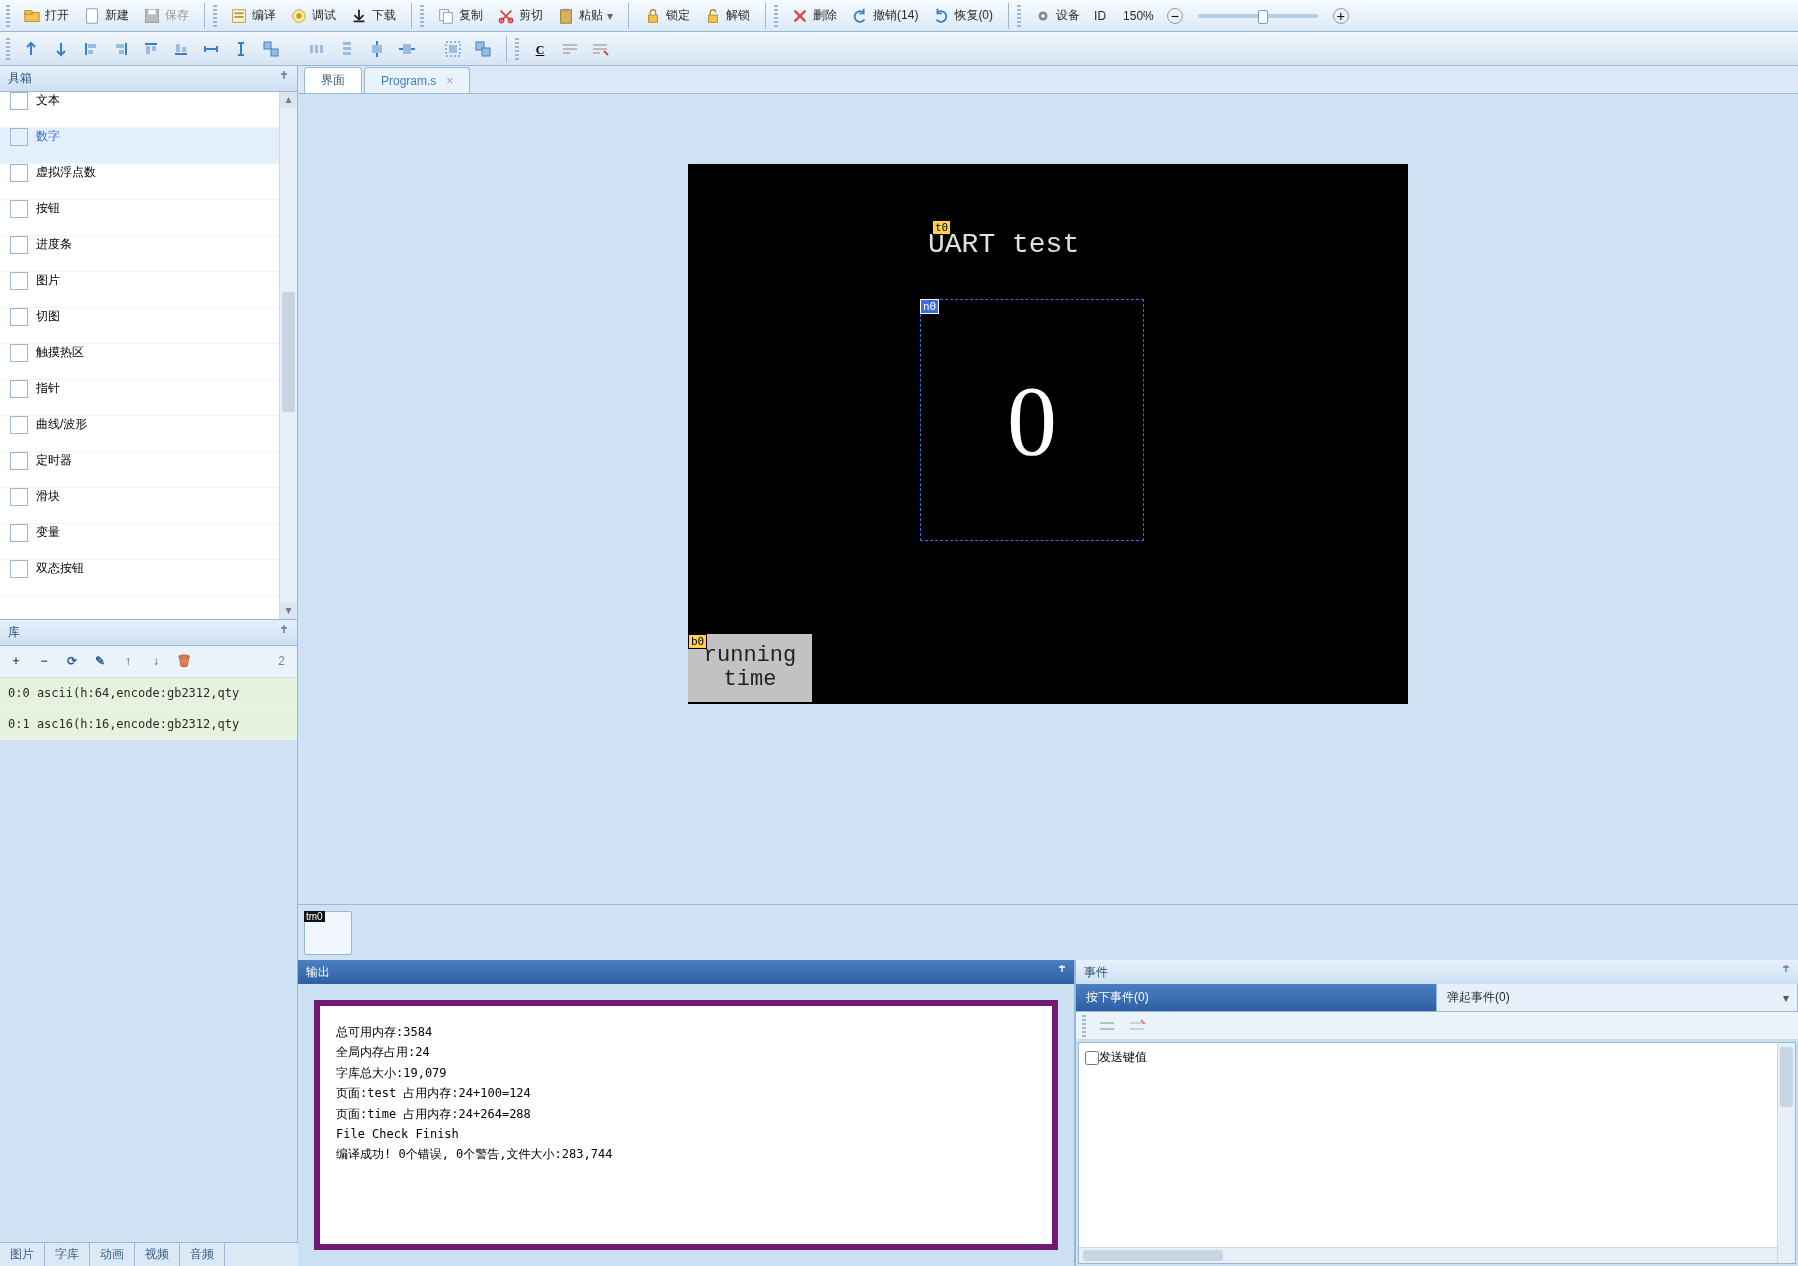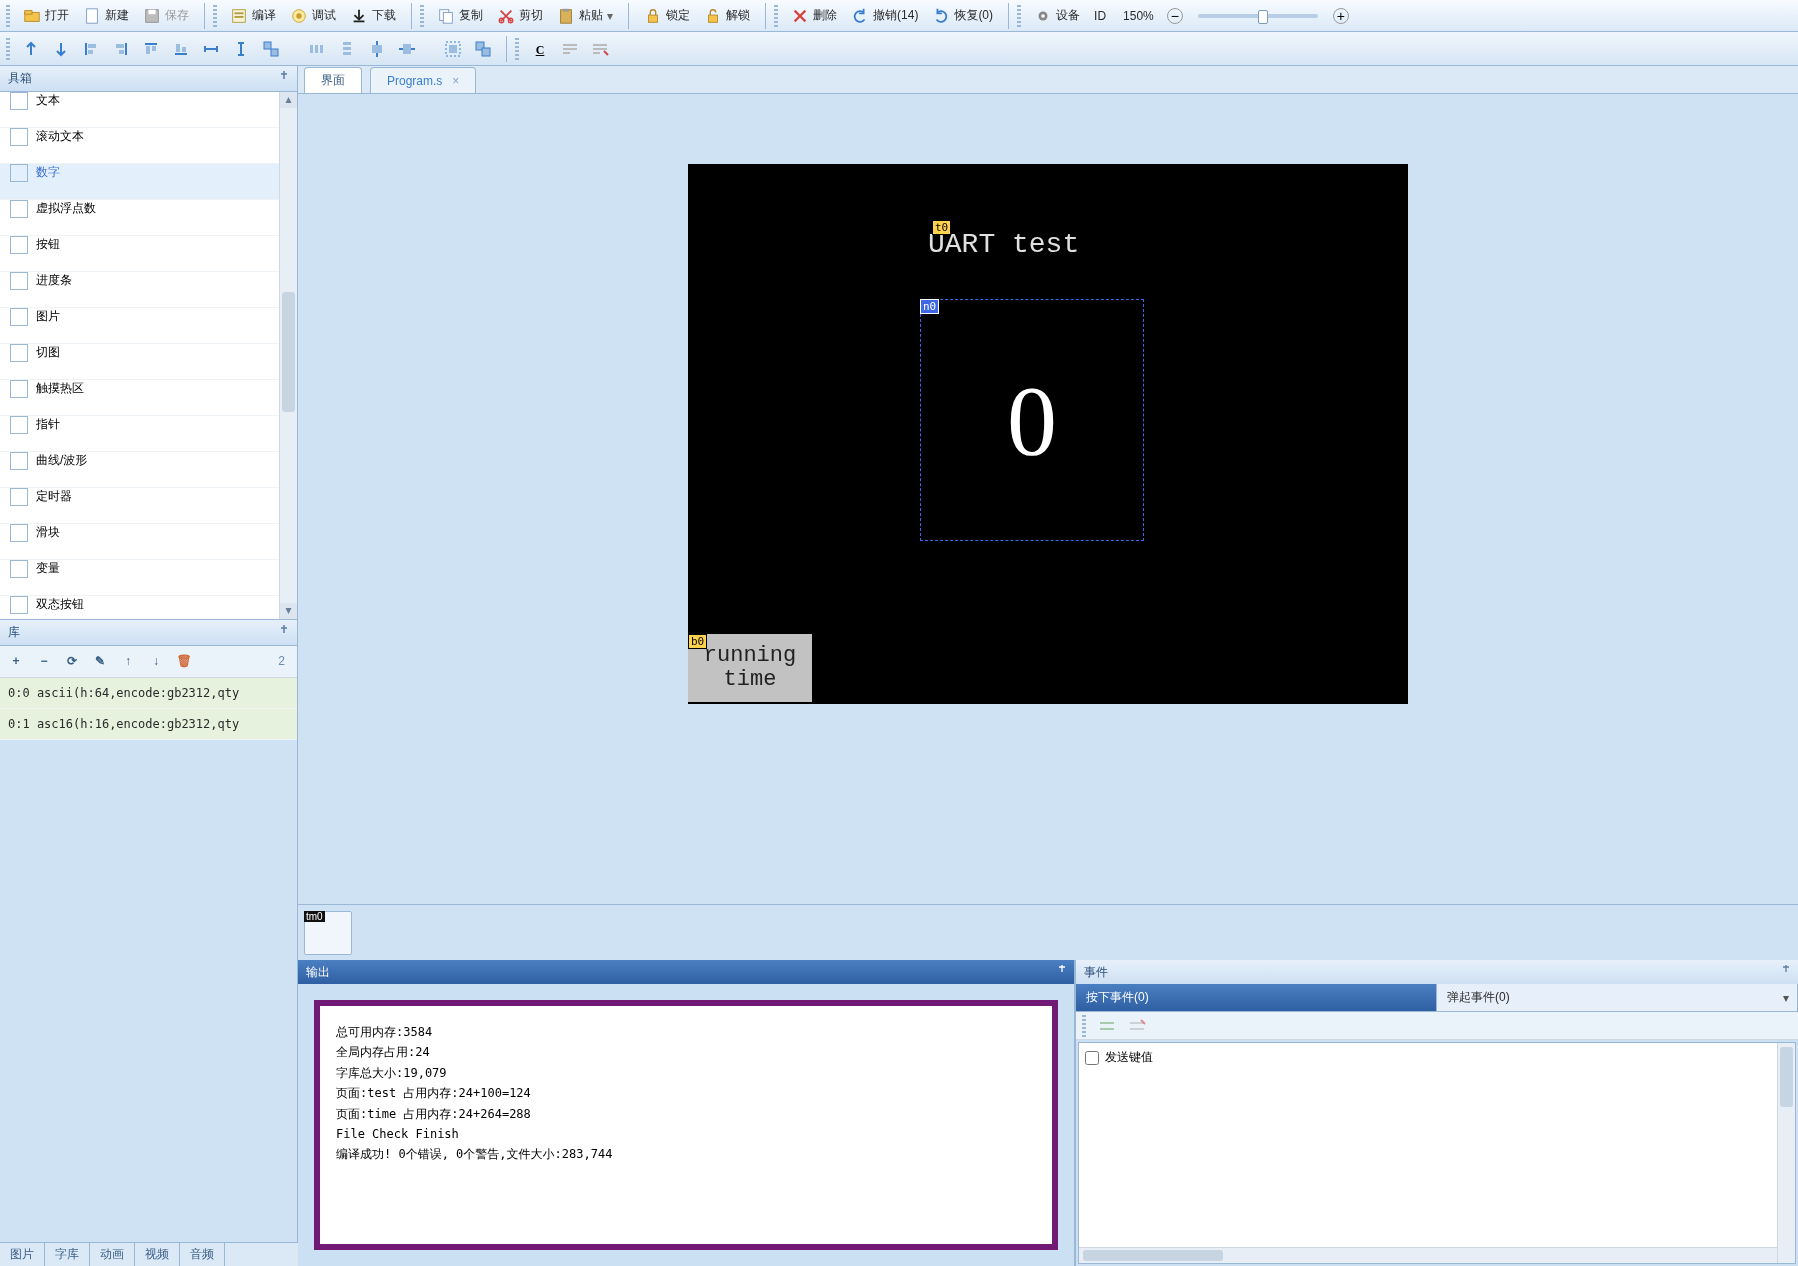--- a/index.html
+++ b/index.html
@@ -39,21 +39,21 @@
 
 .lib-panel { display: flex; flex-direction: column; }
 .lib-toolbar { height: 32px; display: flex; align-items: center; padding: 0 6px; background: #eaf2fa; border-bottom: 1px solid #cfd8e3; }
 .lib-toolbar .mini { width: 20px; height: 20px; margin-right: 8px; cursor: pointer; display: flex; align-items: center; justify-content: center; color: #3b5e86; font-weight: bold; }
 .lib-toolbar .cnt { margin-left: auto; color: #6a8ab0; padding-right: 6px; }
 .lib-list { background: #fff; }
 .lib-row { padding: 8px 8px; border-bottom: 1px solid #eef3f8; background: #e6f2de; font-family: Consolas, monospace; color: #2a2a2a; }
 
 
 .tabstrip { height: 28px; background: #dbe9f7; border-bottom: 1px solid #9ab7d6; display: flex; align-items: flex-end; padding-left: 6px; }
-.tab { height: 26px; padding: 0 16px; background: #eaf2fa; border: 1px solid #9ab7d6; border-bottom: none; border-radius: 4px 4px 0 0; margin-right: 8px; display: flex; align-items: center; cursor: pointer; color: #3b5e86; }
+.tab { height: 26px; padding: 0 16px; background: #eaf2fa; border: 1px solid #9ab7d6; border-bottom: none; border-radius: 4px 4px 0 0; margin-right: 2px; display: flex; align-items: center; cursor: pointer; color: #3b5e86; }
 .tab.active { background: #fff; }
 .tab .x { margin-left: 10px; color: #8aa3bf; }
 
 
 .canvas-area { flex: 1; background: #cfe2f4; overflow: auto; position: relative; }
 .device { position: absolute; left: 390px; top: 70px; width: 720px; height: 540px; background: #000; }
 .elem { position: absolute; color: #ddd; font-family: "Courier New", monospace; }
 .tag { position: absolute; background: #ffd24d; color: #000; font-size: 11px; padding: 0 2px; font-family: Consolas, monospace; z-index: 5; border: 1px solid #000; }
 .lbl-t0 { left: 240px; top: 65px; font-size: 28px; white-space: pre; color: #e0e0e0; }
 .num-n0 { left: 232px; top: 135px; width: 224px; height: 242px; border: 1px dashed #3d68e6; display: flex; align-items: center; justify-content: center; font-size: 100px; color: #fff; font-family: "Times New Roman", serif; }
@@ -74,21 +74,21 @@
 .evt-tabs { height: 28px; display: flex; border-bottom: 1px solid #9ab7d6; }
 .evt-tab { flex: 1; background: #e7f0fa; display: flex; align-items: center; padding: 0 10px; cursor: pointer; border-right: 1px solid #9ab7d6; position: relative; color: #2a2a2a; }
 .evt-tab.active { background: linear-gradient(#4a7fc2, #2f5fa3); color: #fff; }
 .evt-tab .car { position: absolute; right: 8px; color: #555; }
 .evt-toolbar { height: 28px; background: #eaf2fa; border-bottom: 1px solid #cfd8e3; display: flex; align-items: center; padding: 0 6px; }
 .evt-body { flex: 1; background: #fff; border: 1px solid #9ab7d6; margin: 2px; padding: 6px; position: relative; }
 .evt-body .scroll-y { position: absolute; right: 0; top: 0; bottom: 0; width: 18px; background: #e8eef5; border-left: 1px solid #cfd8e3; }
 .evt-body .scroll-y .thumb { position: absolute; left: 2px; right: 2px; top: 4px; height: 60px; background: #c7d4e2; border-radius: 3px; }
 .evt-body .scroll-x { position: absolute; left: 0; right: 18px; bottom: 0; height: 16px; background: #e8eef5; border-top: 1px solid #cfd8e3; }
 .evt-body .scroll-x .thumb { position: absolute; top: 2px; bottom: 2px; left: 4px; width: 140px; background: #c7d4e2; border-radius: 3px; }
-.chk { display: flex; align-items: center; gap: 6px; }
+.chk { display: flex; align-items: center; }
 .chk input { width: 14px; height: 14px; }
 
 .bottom-tabs { position: absolute; left: 0; bottom: 0; height: 24px; display: flex; background: #dbe9f7; border-top: 1px solid #9ab7d6; width: 298px; }
 .bottom-tabs .bt { padding: 0 10px; border-right: 1px solid #9ab7d6; display: flex; align-items: center; cursor: pointer; color: #3b5e86; }
 
 svg.icon-shape { width: 100%; height: 100%; }
 </style>
 </head>
 <body>
 
@@ -309,24 +309,20 @@
     <div class="panel-head">
       <span>具箱</span>
       <span class="pin"><svg viewBox="0 0 14 14">
             <path d="M7 1 L7 9 M4 4 L10 4" stroke="#5b7ea6" stroke-width="1.5"></path>
           </svg></span>
     </div>
     <div class="toolbox" id="toolbox-list">
       <div class="tb-item">
           <span class="ico3"></span>
           <span>文本</span>
-        </div>
-        <div class="tb-item">
-          <span class="ico3"></span>
-          <span>滚动文本</span>
         </div>
         <div class="tb-item sel">
           <span class="ico3"></span>
           <span>数字</span>
         </div>
         <div class="tb-item">
           <span class="ico3"></span>
           <span>虚拟浮点数</span>
         </div>
         <div class="tb-item">

